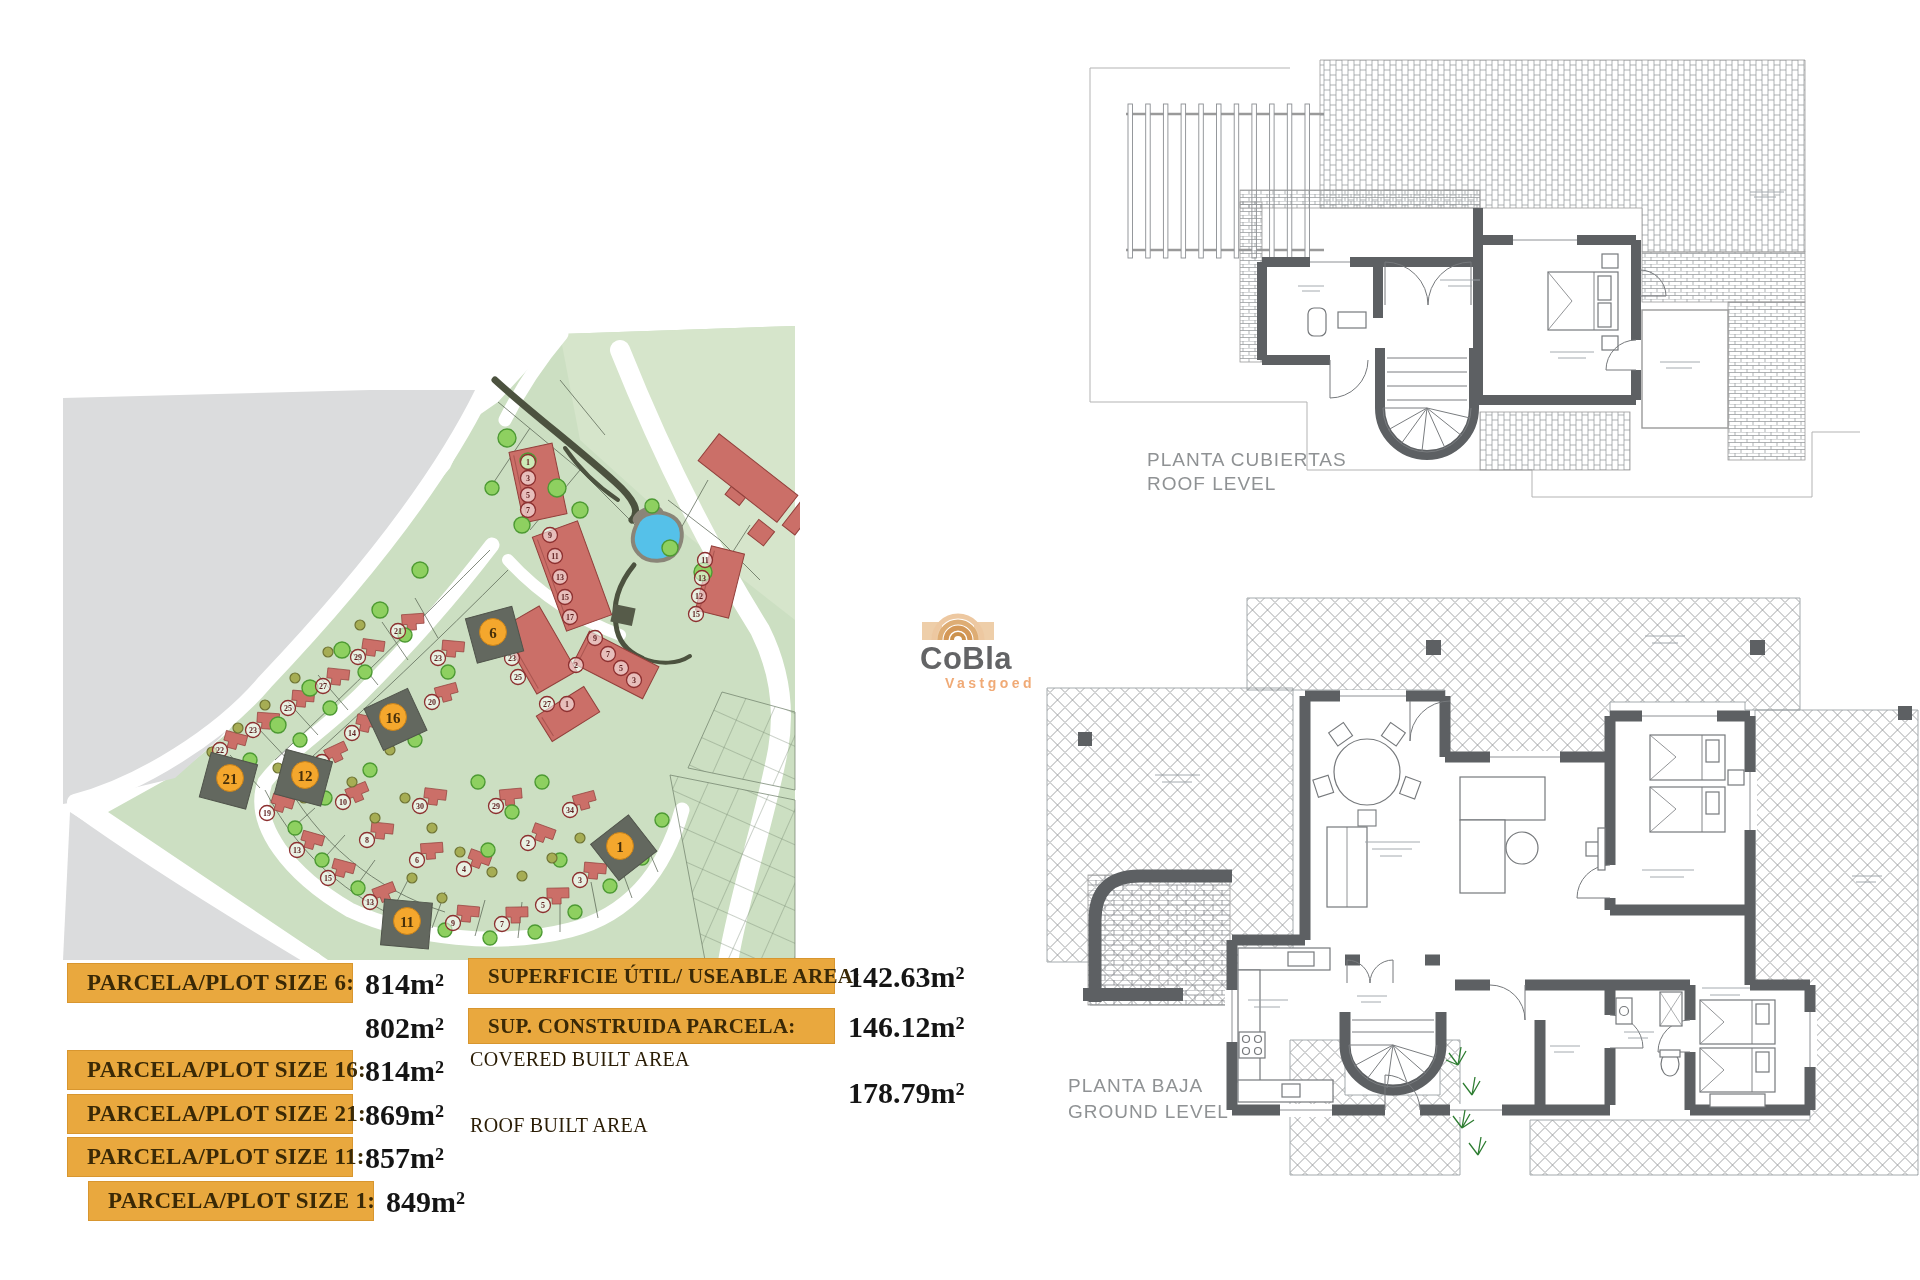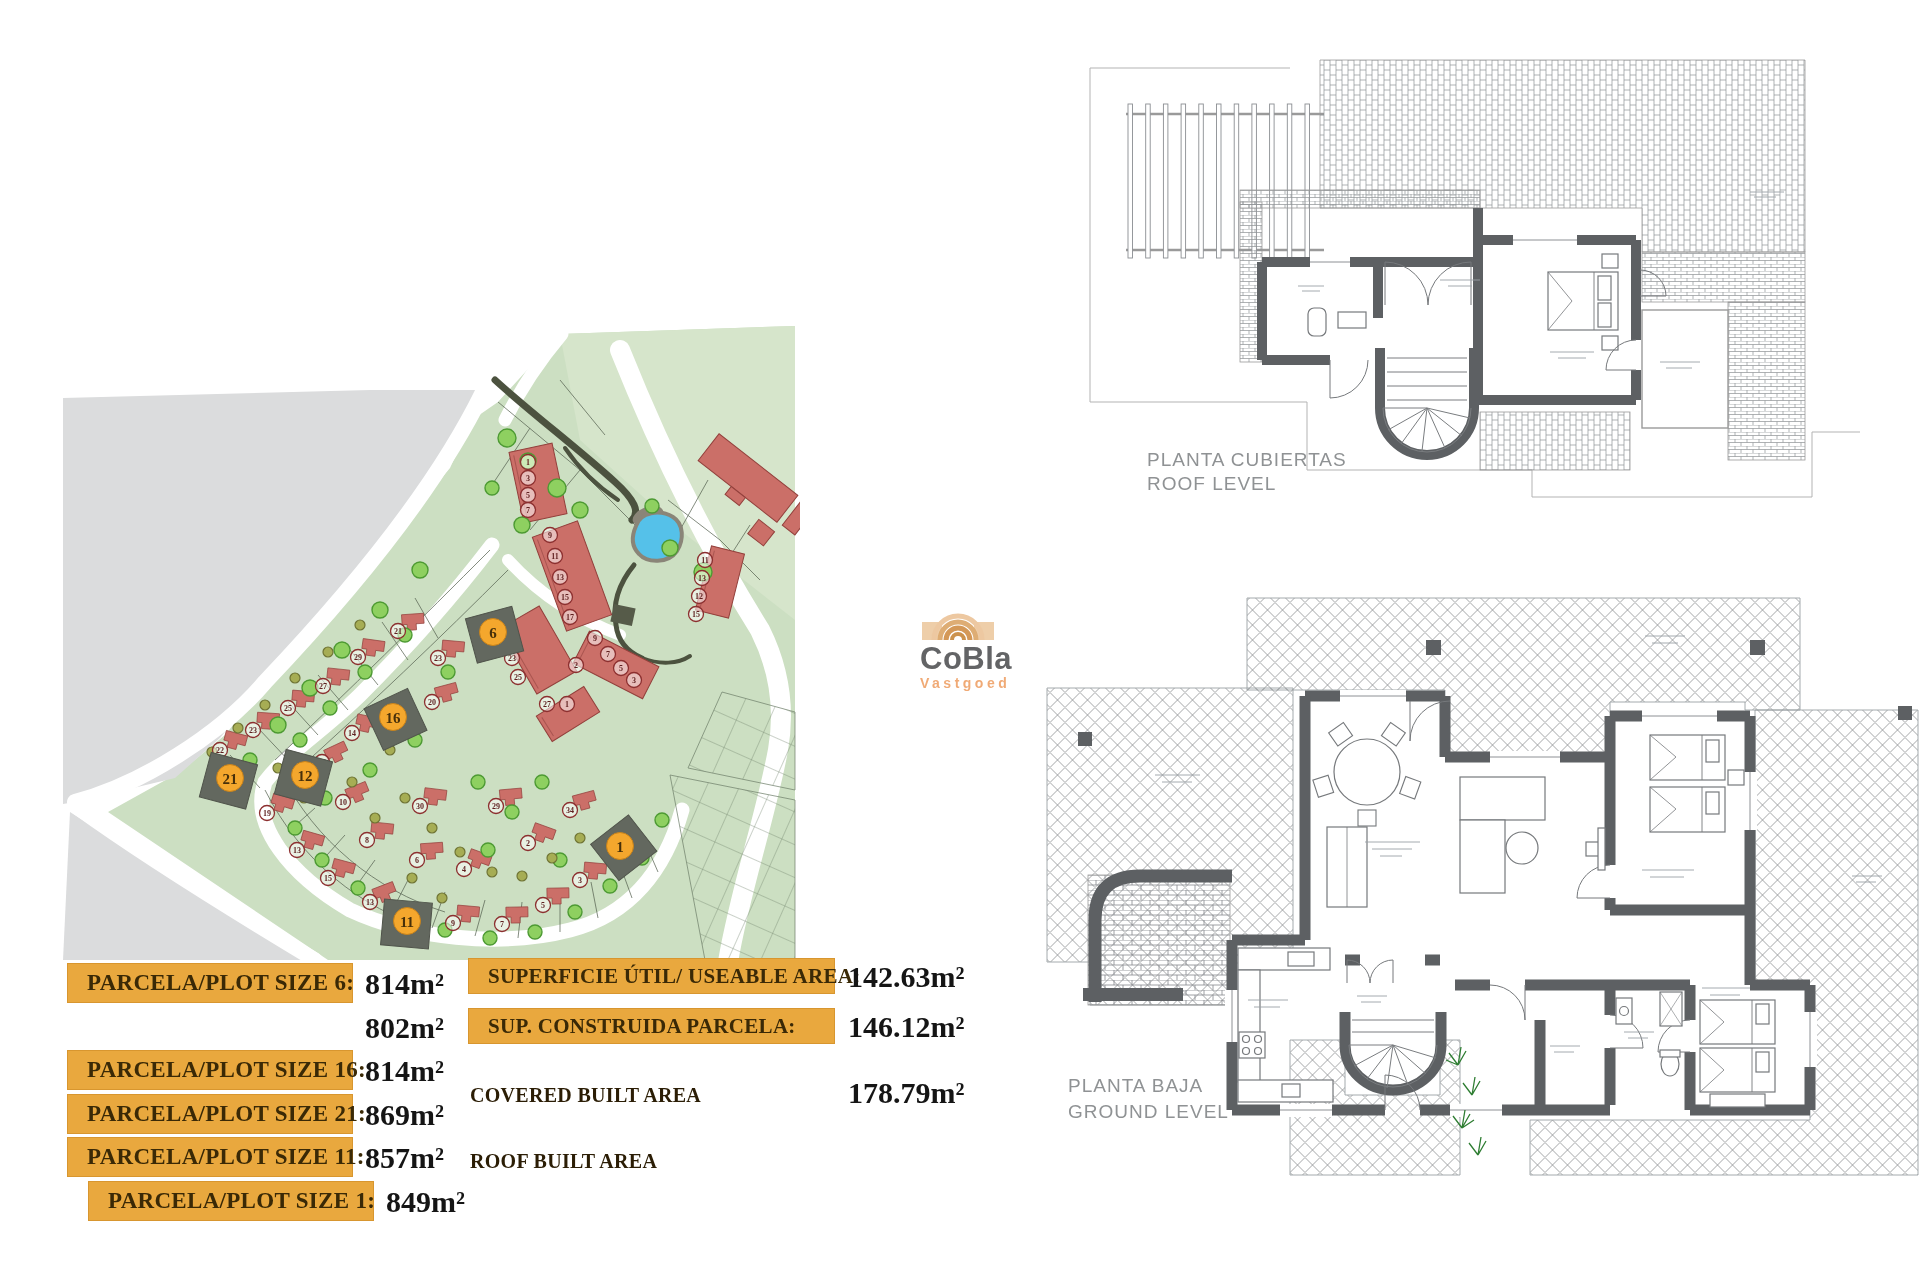--- a/index.html
+++ b/index.html
@@ -9,26 +9,26 @@
   
   .ps-row{position:absolute;left:0;height:44px;width:470px;}
   .obar{position:absolute;left:0;top:0;background:#e9a83e;border:1px solid #d8962f;
         box-sizing:border-box;display:flex;align-items:center;padding-left:19px;
         color:#3a2906;font-weight:bold;white-space:nowrap;letter-spacing:.3px;}
   .w286{width:286px;height:40px;font-size:23px;}
   .w367{width:367px;height:36px;font-size:21px;}
   .val{position:absolute;font-weight:bold;color:#151515;white-space:nowrap;}
   .vleft{left:298px;top:1px;font-size:30px;line-height:40px;}
   .vright{left:380px;top:-1px;font-size:30px;line-height:40px;}
-  .sublbl{position:absolute;left:2px;top:40px;font-weight:bold;color:#2b1d05;
-          font-size:20px;letter-spacing:.3px;white-space:nowrap;margin-top:36px;}
+  .sublbl{position:absolute;left:2px;top:40px;font-weight:normal;color:#2b1d05;
+          font-size:20px;letter-spacing:.3px;white-space:nowrap;}
   
   #logo{width:140px;opacity:.93;font-family:"Liberation Sans",sans-serif;}
   #logo-text{color:#58595b;font-size:31px;font-weight:bold;letter-spacing:.5px;line-height:30px;margin-top:2px;}
-  #logo-sub{color:#efa46c;font-size:14px;letter-spacing:3.5px;font-weight:bold;margin-top:1px;}
+  #logo-sub{color:#efa46c;font-size:14px;letter-spacing:3.5px;font-weight:bold;margin-top:1px;text-align:center;}
   .plan-label{font-family:"Liberation Sans",sans-serif;fill:#8f9294;font-size:19px;letter-spacing:1px;}
   svg{display:block;}
 </style>
 </head>
 <body>
 
 <div class="page">
 
   <svg class="abs" id="site-plan" style="left:60px;top:320px" width="740" height="645" viewBox="0 0 740 645">
     <defs>

